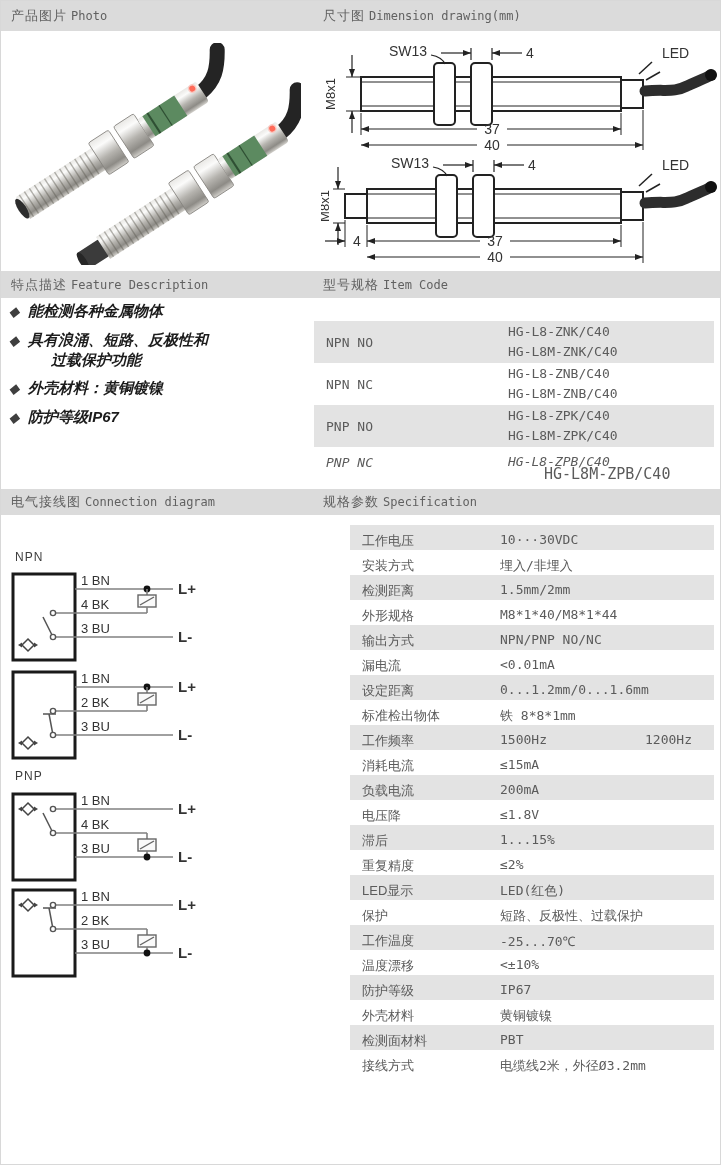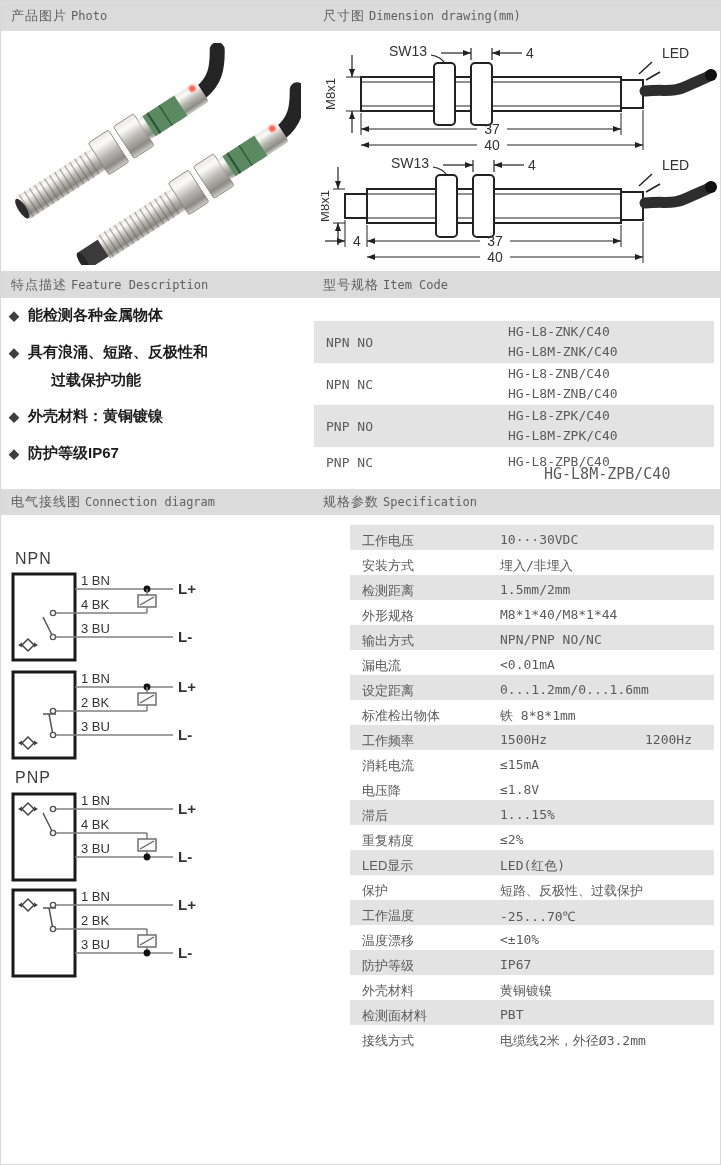--- a/index.html
+++ b/index.html
@@ -11,34 +11,34 @@
   .hdr{position:absolute;left:0;right:0;background:var(--hdr,#dbdbdb);}
   .hdr .lbl{position:absolute;top:50%;transform:translateY(-50%);font-size:13px;color:#616161;white-space:nowrap;}
   .hdr .zh{letter-spacing:1px;margin-top:36px;}
   .mono,.hdr .en{font-family:"DejaVu Sans Mono",monospace;}
   .hdr .en{font-size:12px;margin-left:4px;}
   .hdr-l{left:10px;}
   .hdr-r{left:322px;}
 
   
   #features{position:absolute;left:8px;top:300px;width:300px;color:#1c1c1c;font-weight:bold;font-size:15px;}
-  .feat{margin-bottom:9px;line-height:27px;}
+  .feat{margin-bottom:9px;line-height:19px;font-style:italic;}
   .feat .bullet{color:#3f3f3f;font-size:13px;margin-right:9px;}
   .feat .cont{padding-left:42px;}
 
   
   #ic-table{position:absolute;left:313px;top:307px;width:400px;font-size:13px;margin-top:13px;}
   .ic-row{position:relative;}
   .ic-row.shaded{background:var(--shade,#e3e3e3);}
   .ic-type{position:absolute;left:12px;top:50%;transform:translateY(-50%);}
   .ic-codes{position:absolute;left:194px;top:50%;transform:translateY(-50%);line-height:20px;}
   #ic-extra{position:absolute;left:543px;top:464px;font-size:15px;}
 
   
-  .diag-title{position:absolute;left:14px;font-size:16px;color:#3d3d3d;letter-spacing:1px;}
+  .diag-title{position:absolute;left:14px;font-size:12px;color:#3d3d3d;letter-spacing:1px;}
   .diag{position:absolute;left:6px;width:235px;height:94px;}
 
   
   #spec-table{position:absolute;left:313px;top:524px;width:400px;font-size:13px;}
   .sp-row{position:relative;height:25px;margin-left:36px;}
   .sp-row.shaded{background:var(--shade,#e3e3e3);}
   .sp-label{position:absolute;left:12px;top:7px;white-space:nowrap;}
   .sp-value{position:absolute;left:150px;top:7px;white-space:nowrap;}
   .sp-value2{position:absolute;left:295px;top:7px;white-space:nowrap;}
 
@@ -256,21 +256,21 @@
           <div>HG-L8M-ZNB/C40</div>
         </div>
       </div>
       <div class="ic-row shaded" style="height: 42px;">
         <div class="ic-type mono">PNP NO</div>
         <div class="ic-codes mono">
           <div>HG-L8-ZPK/C40</div>
           <div>HG-L8M-ZPK/C40</div>
         </div>
       </div>
-      <div class="ic-row" style="height: 30px;">
+      <div class="ic-row" style="height: 30px; font-style: italic;">
         <div class="ic-type mono">PNP NC</div>
         <div class="ic-codes mono">
           <div>HG-L8-ZPB/C40</div>
         </div>
       </div>
     </div>
   <div id="ic-extra" class="mono">HG-L8M-ZPB/C40</div>
 
   <div class="hdr" style="top:488px;height:26px">
     <span class="lbl hdr-l"><span class="zh">电气接线图</span><span class="en">Connection diagram</span></span>
@@ -405,20 +405,24 @@
       </div>
       <div class="sp-row shaded">
         <span class="sp-label">工作频率</span>
         <span class="sp-value mono">1500Hz</span>
         <span class="sp-value2 mono">1200Hz</span>
       </div>
       <div class="sp-row">
         <span class="sp-label">消耗电流</span>
         <span class="sp-value mono">≤15mA</span>
       </div>
+      <div class="sp-row shaded">
+        <span class="sp-label">负载电流</span>
+        <span class="sp-value mono">200mA</span>
+      </div>
       <div class="sp-row">
         <span class="sp-label">电压降</span>
         <span class="sp-value mono">≤1.8V</span>
       </div>
       <div class="sp-row shaded">
         <span class="sp-label">滞后</span>
         <span class="sp-value mono">1...15%</span>
       </div>
       <div class="sp-row">
         <span class="sp-label">重复精度</span>

